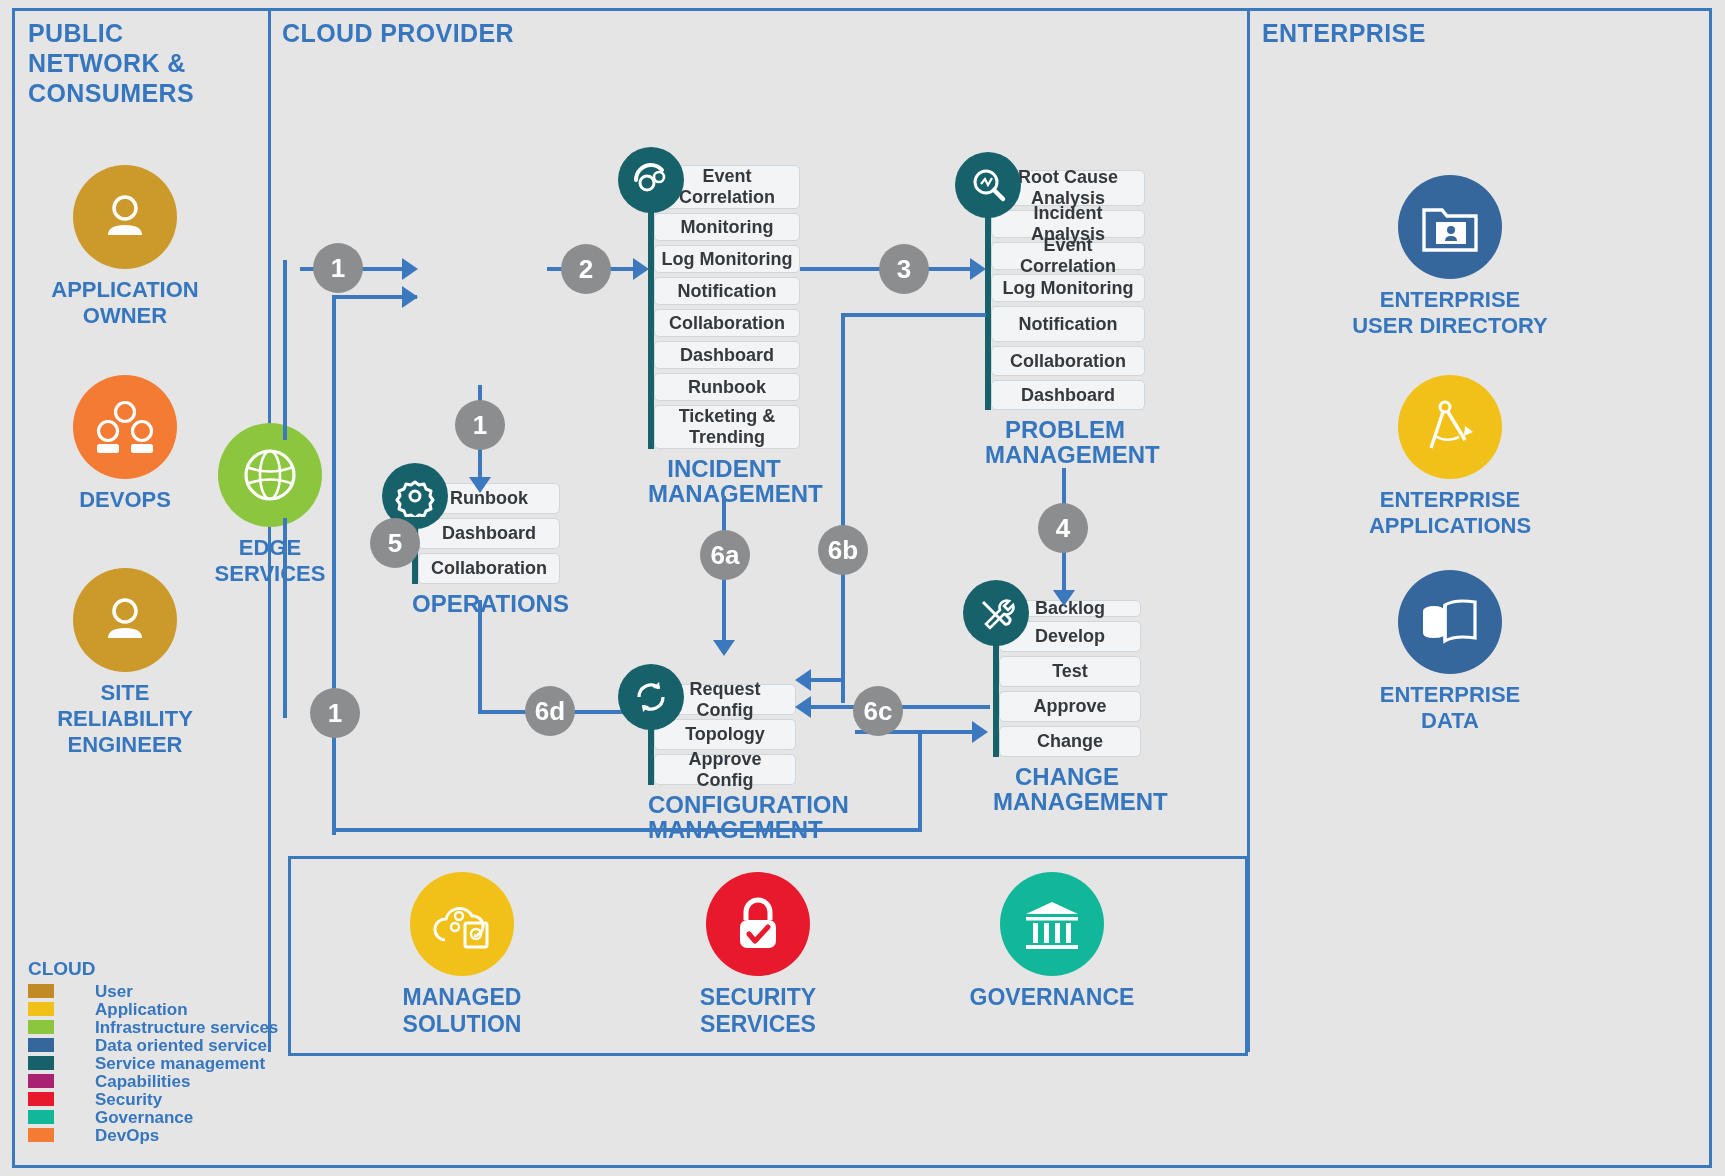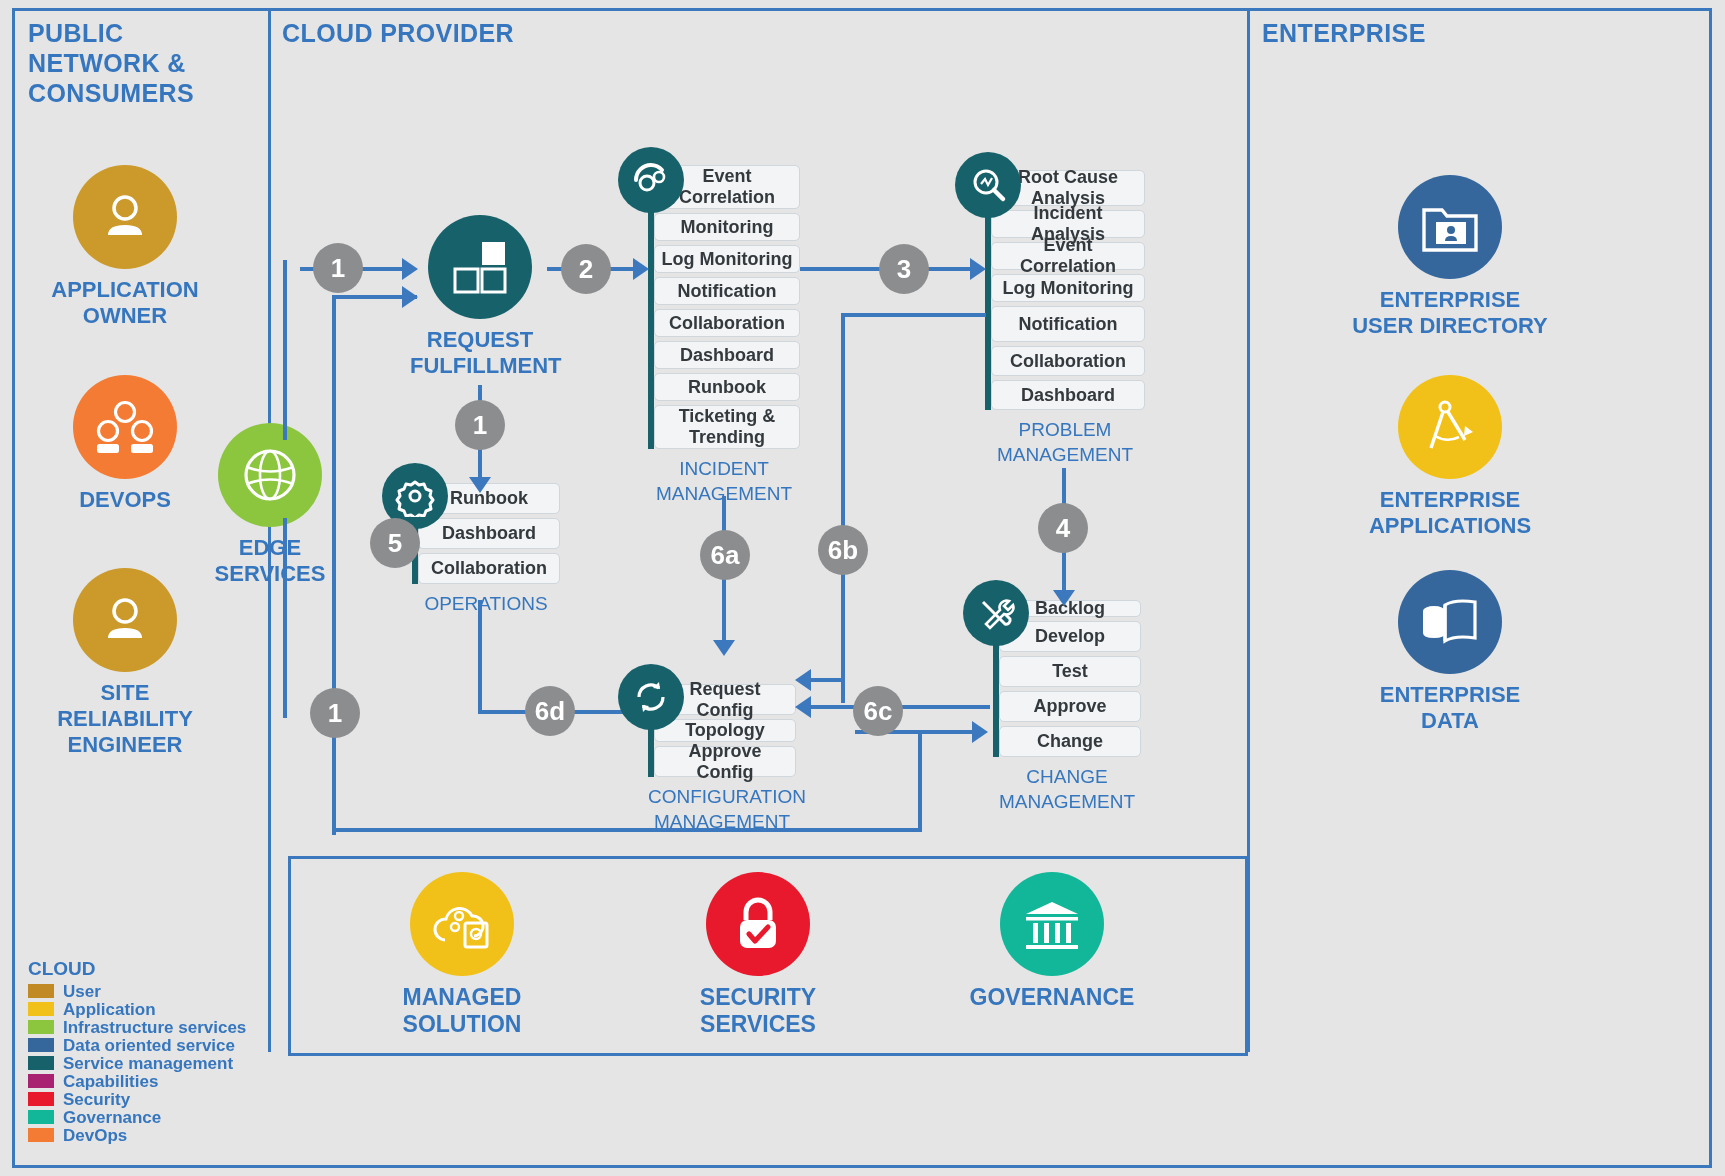--- a/index.html
+++ b/index.html
@@ -16,41 +16,41 @@
   .circ{border-radius:50%;display:flex;align-items:center;justify-content:center;margin:0 auto;}
   .node-label{color:#3576be;font-weight:bold;font-size:22px;line-height:26px;margin-top:8px;white-space:pre-line;}
 
   
   .stack{position:absolute;}
   .stack-inner{border-left:6px solid #17616b;padding-left:0;}
   .row{background:#f2f4f6;border:1.5px solid #cfd6dc;border-radius:5px;
        color:#34393d;font-weight:bold;font-size:18px;line-height:21px;
        display:flex;align-items:center;justify-content:center;text-align:center;
        margin-bottom:4px;padding:5px 6px;box-sizing:border-box;}
-  .stack-title{color:#3576be;font-weight:normal;font-size:19px;line-height:25px;text-align:center;margin-top:7px;white-space:pre-line;}
+  .stack-title{color:#3576be;font-weight:bold;font-size:24px;line-height:25px;text-align:center;margin-top:7px;white-space:pre-line;}
   .badge-icon{position:absolute;width:66px;height:66px;border-radius:50%;background:#17616b;
               display:flex;align-items:center;justify-content:center;z-index:6;}
 
   
   .step{position:absolute;width:50px;height:50px;border-radius:50%;background:#8b8d8f;color:#fff;
         font-weight:bold;font-size:26px;display:flex;align-items:center;justify-content:center;z-index:7;}
 
   
   .ln{position:absolute;background:#3c78bd;}
   .lnh{height:4px;}
   .lnv{width:4px;}
   .arrow{position:absolute;width:0;height:0;z-index:5;}
   .ar-r{border-top:11px solid transparent;border-bottom:11px solid transparent;border-left:16px solid #3c78bd;}
   .ar-l{border-top:11px solid transparent;border-bottom:11px solid transparent;border-right:16px solid #3c78bd;}
   .ar-d{border-left:11px solid transparent;border-right:11px solid transparent;border-top:16px solid #3c78bd;}
 
   
   #legend{position:absolute;left:28px;top:958px;}
   .legend-title{color:#3576be;font-weight:bold;font-size:19px;margin-bottom:2px;}
-  .legend-row{display:flex;align-items:center;height:18px;}
+  .legend-row{display:flex;align-items:center;height:18px;gap:32px;}
   .legend-sw{width:26px;height:14px;margin-right:9px;}
   .legend-lb{color:#3576be;font-weight:bold;font-size:17px;line-height:17px;}
 
   
   #bottom-band{position:absolute;left:288px;top:856px;width:960px;height:200px;border:3px solid #3c78bd;box-sizing:border-box;}
   .bnode{position:absolute;text-align:center;width:260px;}
   .bnode .node-label{font-size:23px;line-height:27px;}
 </style>
 </head>
 <body>
@@ -107,32 +107,20 @@
       <svg width="62" height="62" viewBox="0 0 62 62">
           <circle cx="31" cy="31" r="24" fill="none" stroke="#fff" stroke-width="3.2"></circle>
           <ellipse cx="31" cy="31" rx="10" ry="24" fill="none" stroke="#fff" stroke-width="2.6"></ellipse>
           <path d="M8 23 q23 9 46 0 M8 40 q23-9 46 0" fill="none" stroke="#fff" stroke-width="2.6"></path>
         </svg>
     </div>
     <div class="node-label">EDGE
 SERVICES</div>
   </div>
 
-  <div class="node" style="left:410px;top:215px;width:140px;">
-    <div class="circ" style="width:104px;height:104px;background:#17616b;">
-      <svg width="58" height="58" viewBox="0 0 58 58">
-          <rect x="4" y="4" width="23" height="23" fill="#fff" opacity=".0" stroke="#fff" stroke-width="3"></rect>
-          <rect x="31" y="4" width="23" height="23" fill="#fff"></rect>
-          <rect x="4" y="31" width="23" height="23" fill="none" stroke="#fff" stroke-width="3"></rect>
-          <rect x="31" y="31" width="23" height="23" fill="none" stroke="#fff" stroke-width="3"></rect>
-        </svg>
-    </div>
-    <div class="node-label">REQUEST
-FULFILLMENT</div>
-  </div>
 
   <div class="stack" style="left:648px;top:165px;width:152px;">
     <div class="badge-icon" style="left:-30px;top:-18px;">
       <svg width="42" height="42" viewBox="0 0 42 42">
           <path d="M6 21a15 15 0 0 1 15-15 15 15 0 0 1 11 5" fill="none" stroke="#fff" stroke-width="4" stroke-linecap="round"></path>
           <circle cx="17" cy="24" r="7" fill="none" stroke="#fff" stroke-width="3"></circle>
           <circle cx="29" cy="18" r="5" fill="none" stroke="#fff" stroke-width="2.6"></circle>
         </svg>
     </div>
     <div class="stack-inner">
@@ -189,21 +177,21 @@
     <div class="badge-icon" style="left:-30px;top:-20px;">
       <svg width="42" height="42" viewBox="0 0 42 42">
           <path d="M33 21a12 12 0 0 1-20 9" fill="none" stroke="#fff" stroke-width="3.2"></path>
           <path d="M9 21a12 12 0 0 1 20-9" fill="none" stroke="#fff" stroke-width="3.2"></path>
           <path d="M29 6 l1 7 -7-1z" fill="#fff"></path>
           <path d="M13 36 l-1-7 7 1z" fill="#fff"></path>
         </svg>
     </div>
     <div class="stack-inner">
       <div class="row" style="height:31px;">Request Config</div>
-      <div class="row" style="height:23px;">Topology</div>
+      <div class="row" style="height:31px;">Topology</div>
       <div class="row" style="height:31px;">Approve Config</div>
     </div>
     <div class="stack-title">CONFIGURATION
 MANAGEMENT</div>
   </div>
 
   <div class="stack" style="left:993px;top:600px;width:148px;">
     <div class="badge-icon" style="left:-30px;top:-20px;">
       <svg width="42" height="42" viewBox="0 0 42 42">
           <path d="M8 10 l18 18 4 4a4 4 0 0 0 5-5l-4-4" fill="none" stroke="#fff" stroke-width="3"></path>

